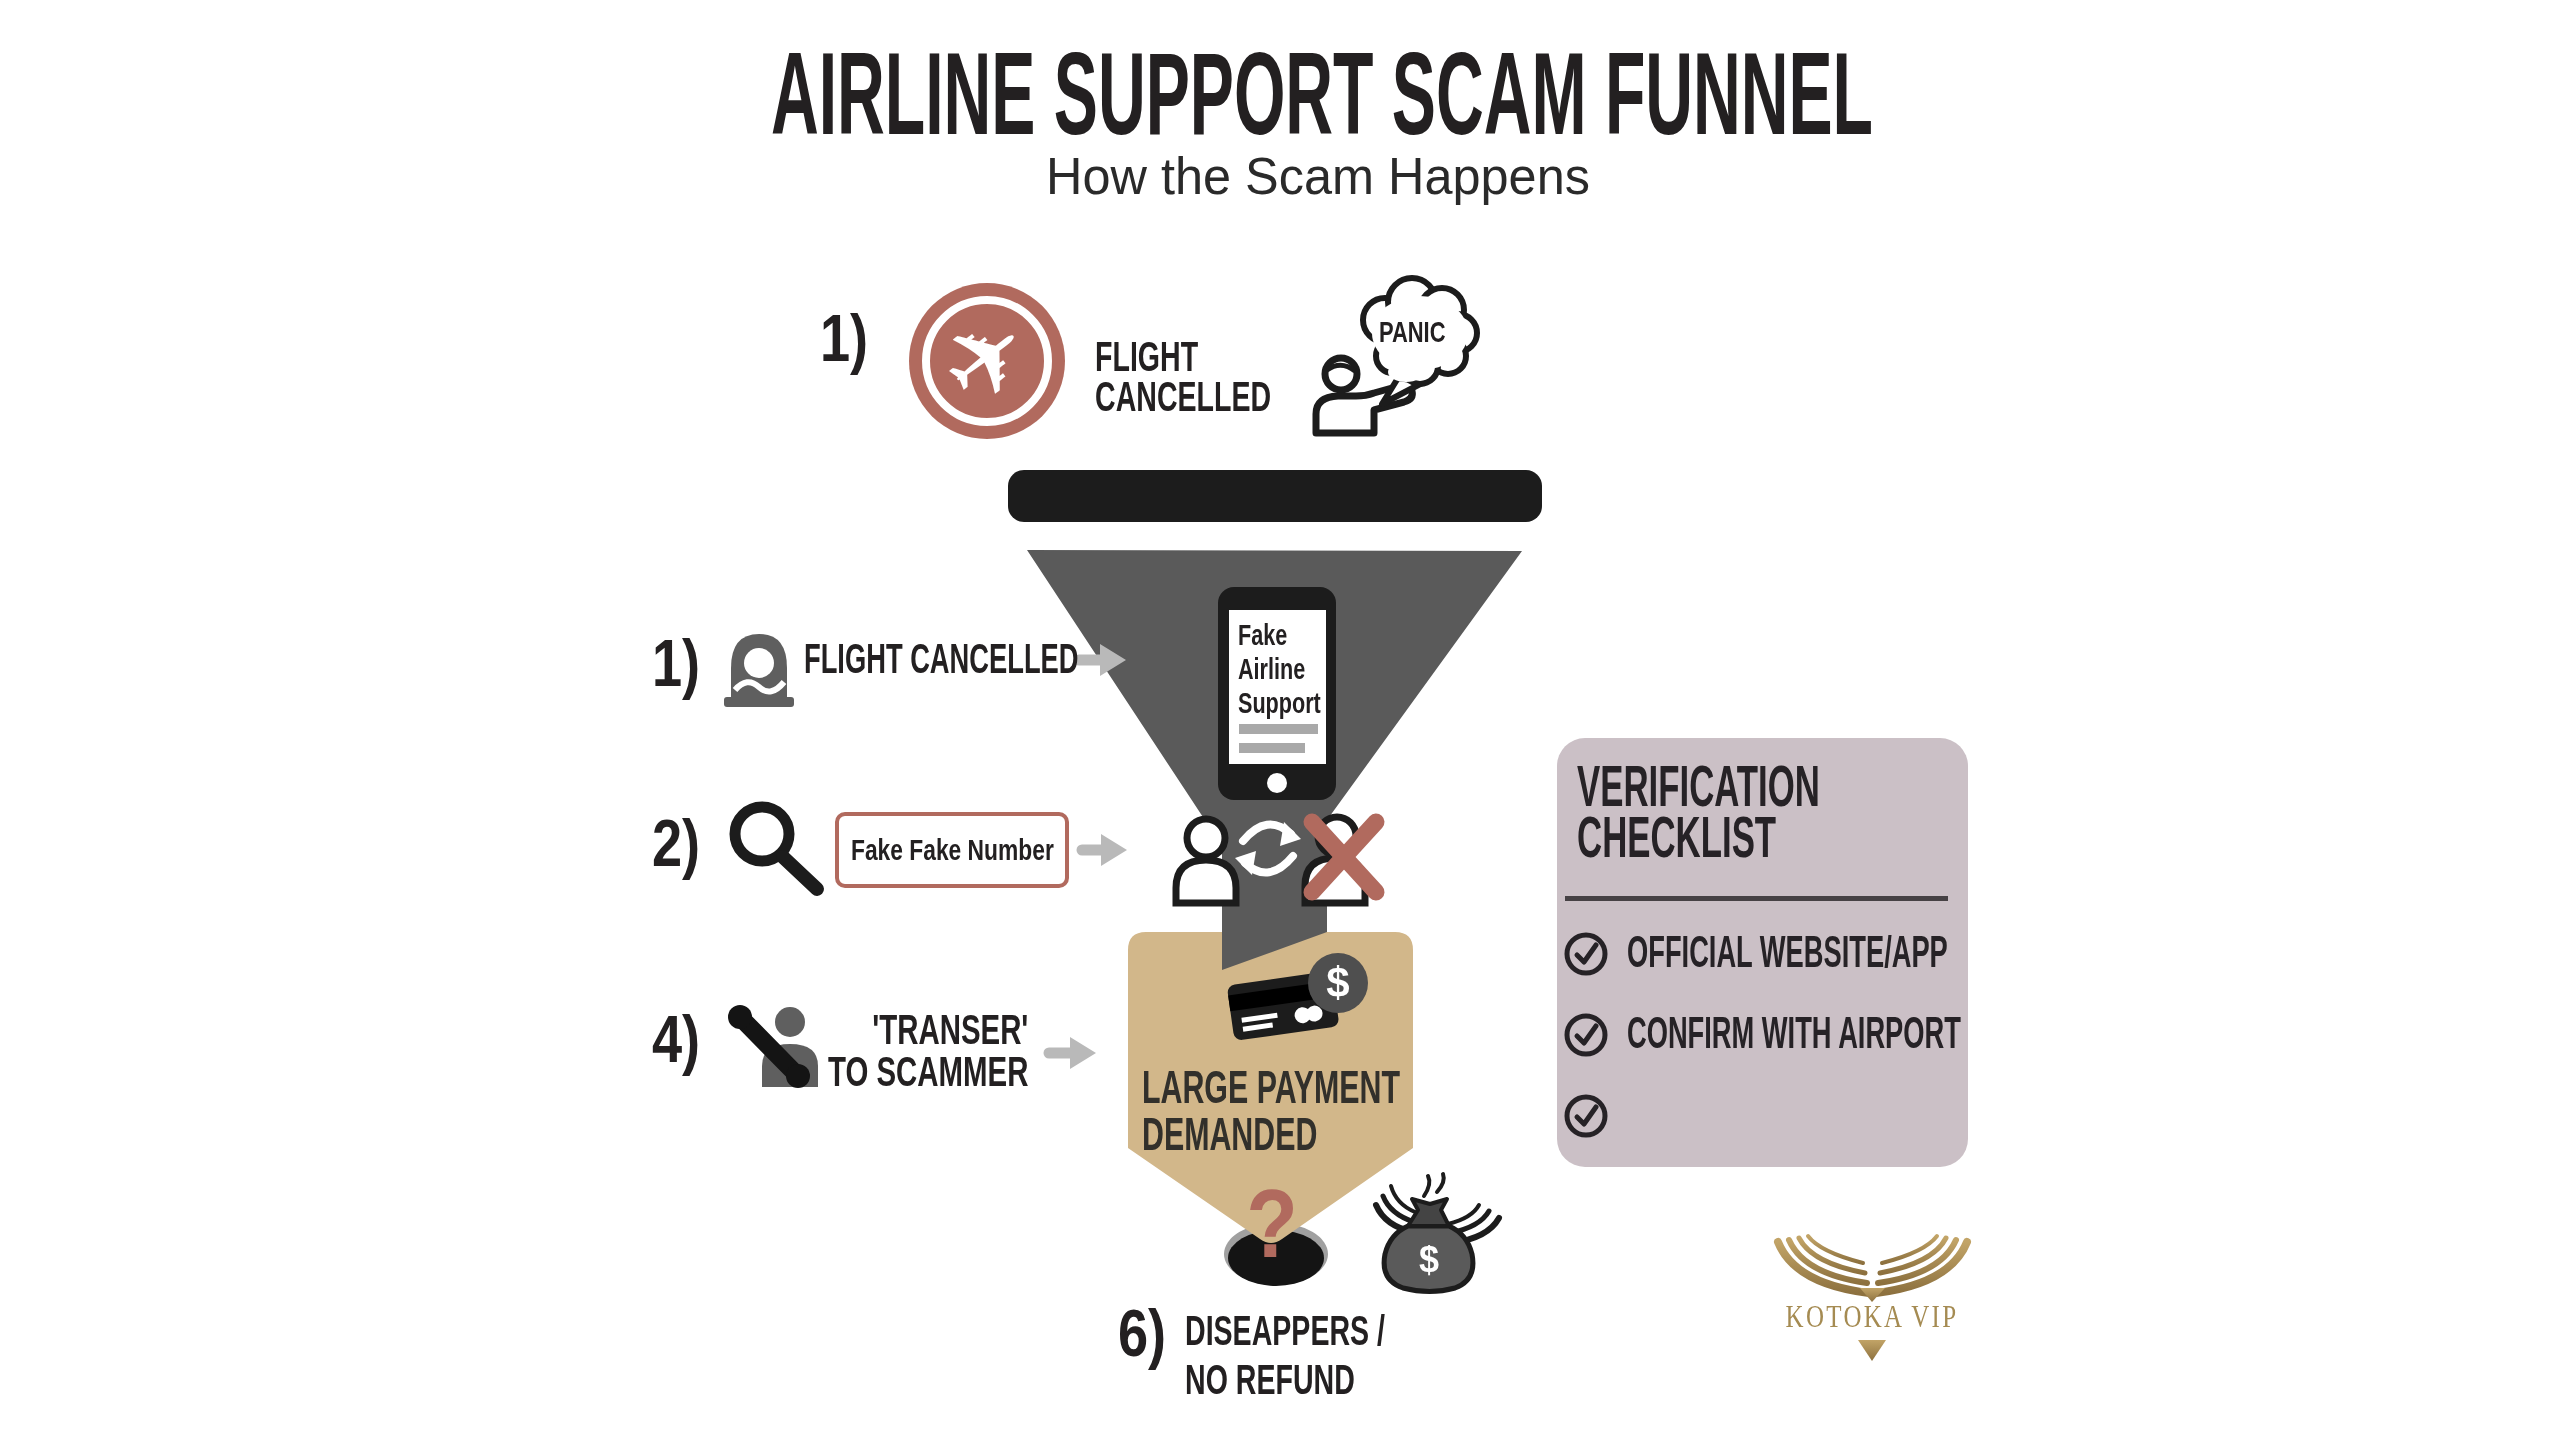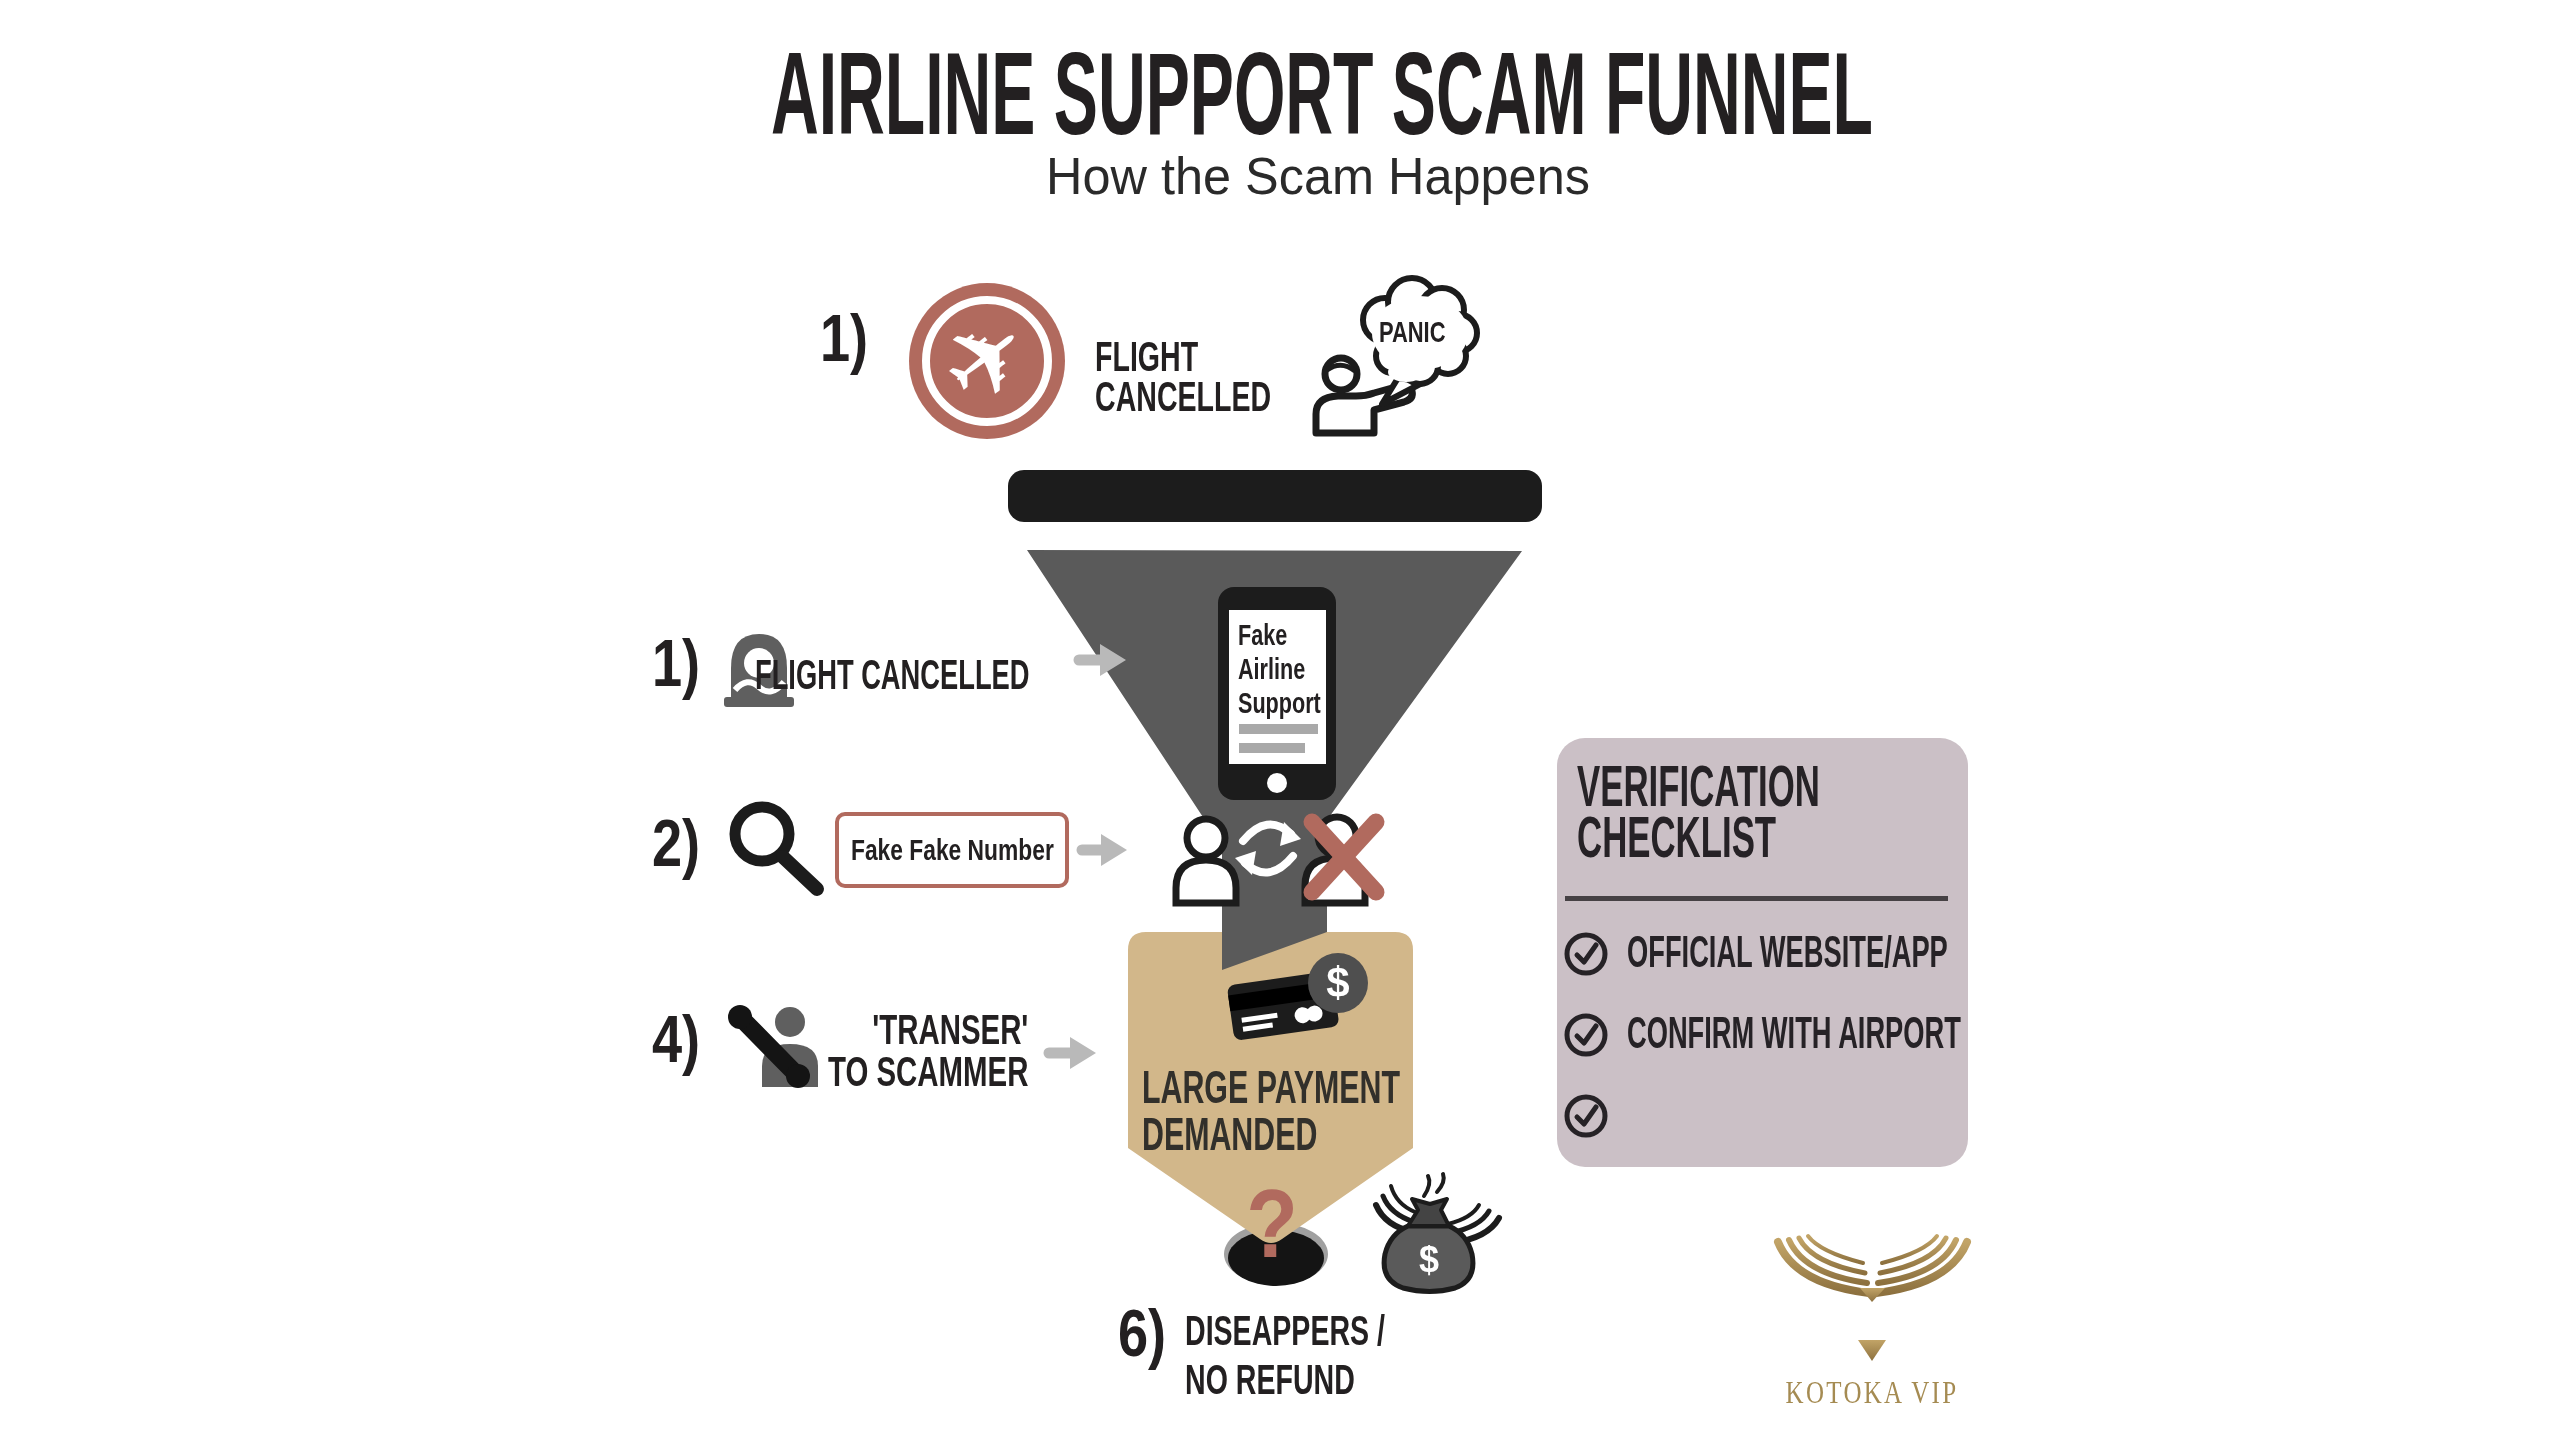--- a/index.html
+++ b/index.html
@@ -198,21 +198,21 @@
       <div>CANCELLED</div>
     </div>
   </div>
   <div class="abs" style="left:1379px;top:317px;">
     <span class="cnd b" style="font-size:30px;transform:scaleX(0.73);">PANIC</span>
   </div>
 
   <div class="abs" style="left:652px;top:630px;">
     <span class="cnd b" style="font-size:66px;transform:scaleX(0.82);">1)</span>
   </div>
-  <div class="abs" style="left:755px;top:638px;margin-top:16px;">
+  <div class="abs" style="left:804px;top:638px;">
     <span class="cnd b" style="font-size:42px;transform:scaleX(0.65);">FLIGHT CANCELLED</span>
   </div>
 
   <div class="abs" style="left:652px;top:810px;">
     <span class="cnd b" style="font-size:66px;transform:scaleX(0.82);">2)</span>
   </div>
   <div class="boxed">
     <span class="cnd ctr b" style="font-size:30px;transform:scaleX(0.76);">Fake Fake Number</span>
   </div>
 
@@ -261,17 +261,17 @@
       <div>CHECKLIST</div>
     </div>
   </div>
   <div class="abs" style="left:1627px;top:930px;">
     <span class="cnd b" style="font-size:44px;transform:scaleX(0.62);color:#262226;">OFFICIAL WEBSITE/APP</span>
   </div>
   <div class="abs" style="left:1627px;top:1011px;">
     <span class="cnd b" style="font-size:44px;transform:scaleX(0.62);color:#262226;">CONFIRM WITH AIRPORT</span>
   </div>
 
-  <div class="abs" style="left:1872px;top:1376px;transform:translateX(-50%);">
+  <div class="abs" style="left:1872px;top:1300px;transform:translateX(-50%);">
     <span class="cnd ctr" style="font-family:'Liberation Serif',serif;font-size:32px;letter-spacing:3px;transform:scaleX(0.78);color:var(--gold);">KOTOKA VIP</span>
   </div>
 
 </div>
 
 </body></html>

